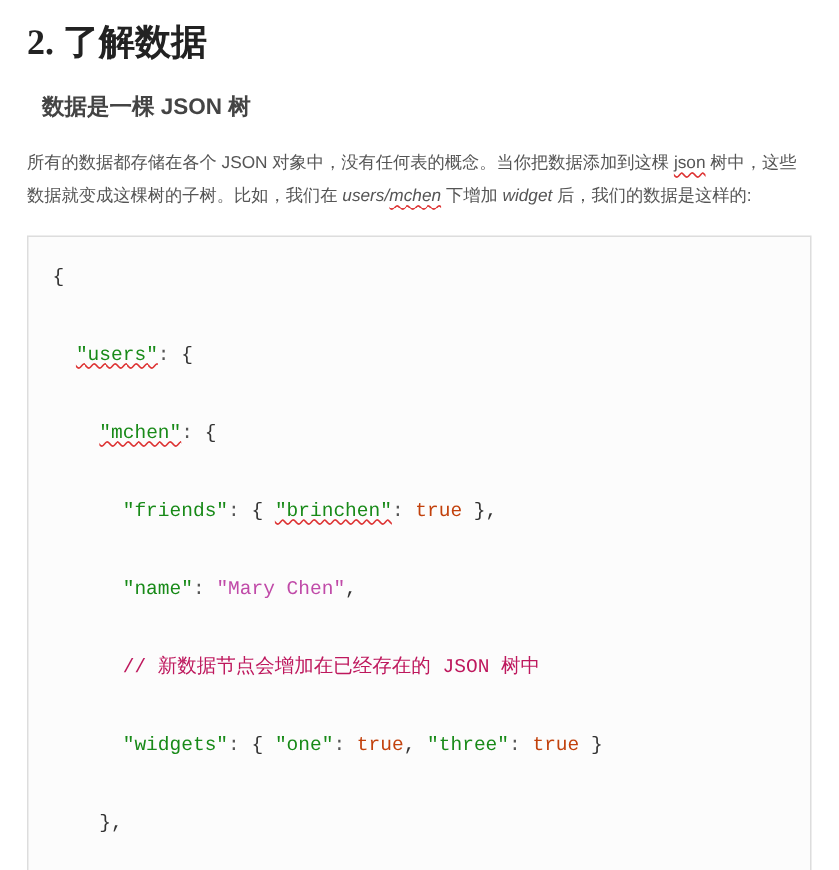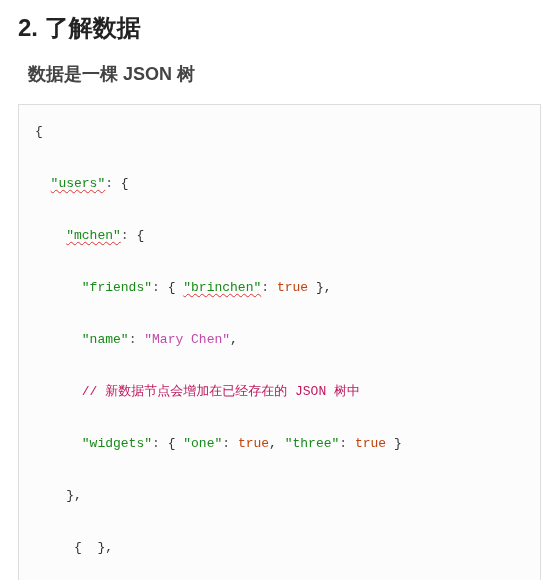--- a/index.html
+++ b/index.html
@@ -12,24 +12,25 @@
   }
   .page {
     padding: 12px 18px 20px 18px;
     box-sizing: border-box;
   }
   h2.section-title {
     margin: 0 0 18px 0;
     font-size: 24px;
     font-weight: 700;
     color: #222;
+    font-family: Liberation Serif, serif;
   }
   .subhead {
     margin: 0 0 18px 10px;
-    font-size: 18px;
+    font-size: 15px;
     color: #444;
     font-weight: 600;
   }
   .para {
     margin: 0 0 14px 0;
     font-size: 11.5px;
     line-height: 1.9;
     color: #555;
   }
   .para .em {
@@ -61,20 +62,23 @@
   .sq { text-decoration: underline wavy #d33; text-decoration-thickness:1px; text-underline-offset:2px; }
 </style>
 </head>
 <body>
 <div class="page">
 
 <h2 class="section-title">2. 了解数据</h2>
 
 <p class="subhead">数据是一棵 JSON 树</p>
 
+<p class="para">
+  <span>所有的数据都存储在各个 JSON 对象中，没有任何表的概念。当你把数据添加到这棵 </span><span class="squiggle">json</span><span> 树中，这些数据就变成这棵树的子树。比如，我们在 </span><span class="em">users/</span><span class="em squiggle">mchen</span><span> 下增加 </span><span class="em">widget</span><span> 后，我们的数据是这样的:</span>
+</p>
 
 <pre class="code">{
 
   <span class="s sq">"users"</span><span class="pn">:</span> {
 
     <span class="s sq">"mchen"</span><span class="pn">:</span> {
 
       <span class="s">"friends"</span><span class="pn">:</span> { <span class="s sq">"brinchen"</span><span class="pn">:</span> <span class="kw">true</span> },
 
       <span class="s">"name"</span><span class="pn">:</span> <span class="sv">"Mary Chen"</span>,

